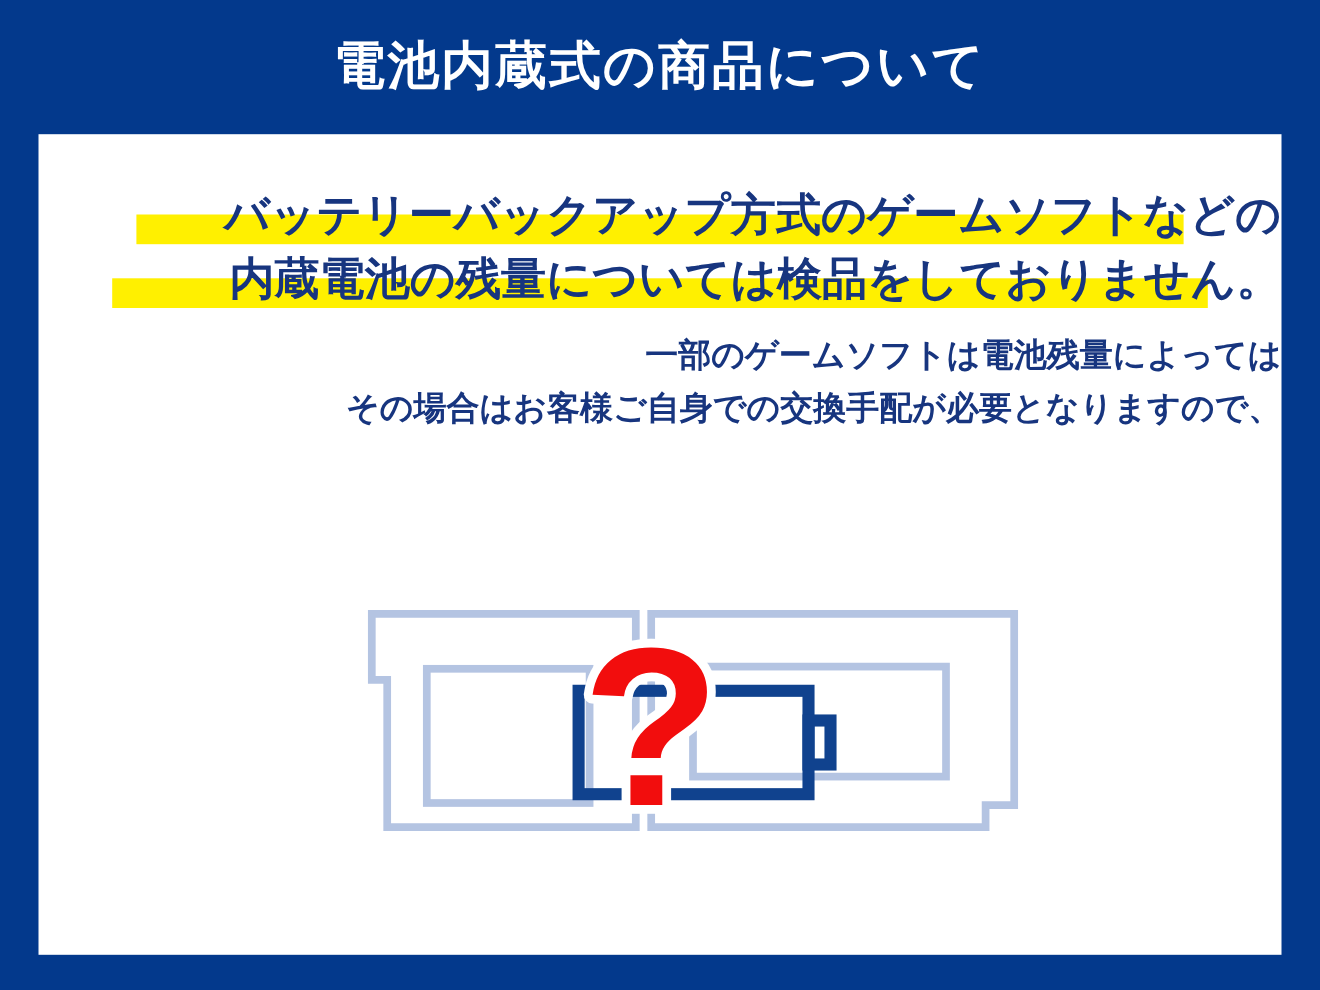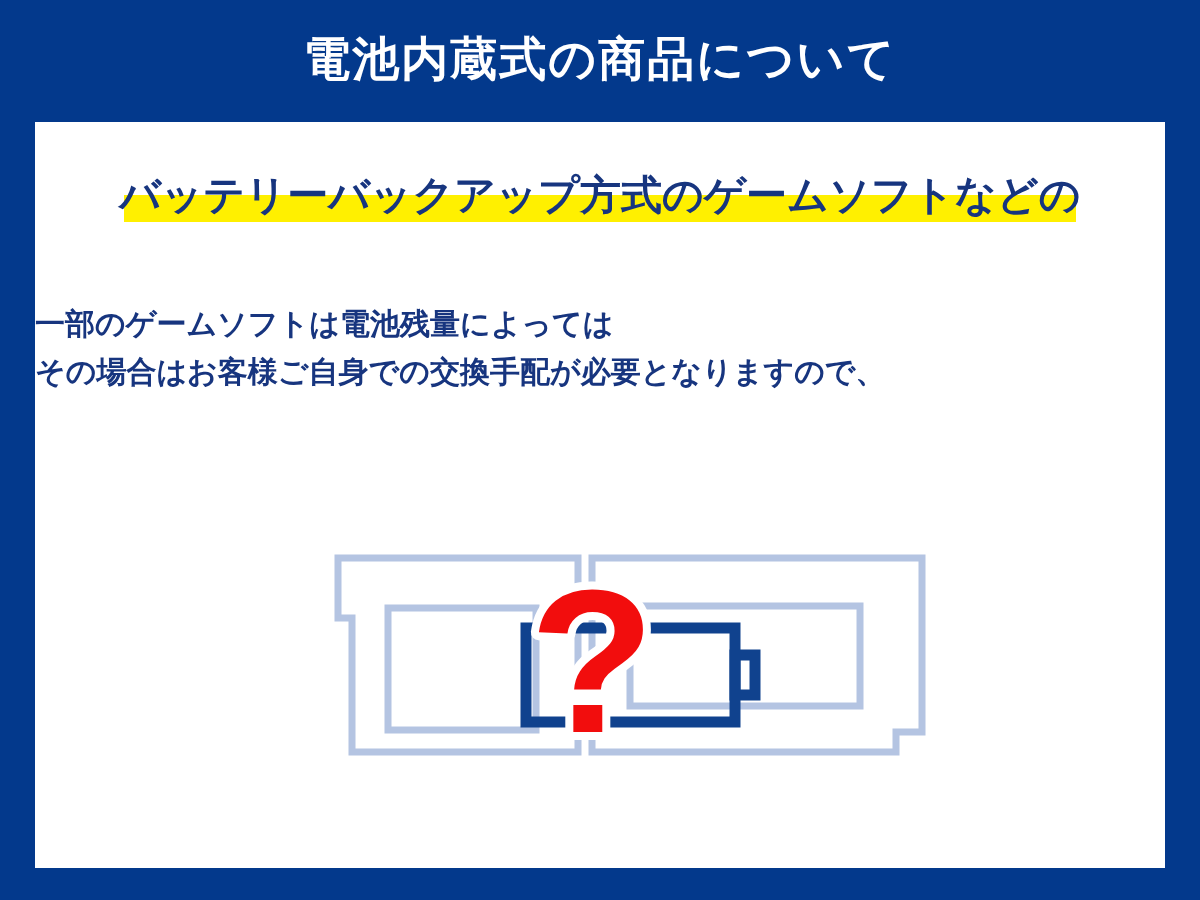--- a/index.html
+++ b/index.html
@@ -59,21 +59,21 @@
     position: absolute;
     left: 0;
     top: 44px;
     width: 1130px;
   }
   .hl-line {
     position: relative;
     height: 58px;
     display: flex;
     align-items: center;
-    justify-content: center;
+    justify-content: flex-end;
   }
   .hl-band {
     position: absolute;
     left: 50%;
     transform: translateX(-50%);
     bottom: 2px;
     height: 27px;
     background: #fff000;
     z-index: 1;
   }
@@ -89,21 +89,21 @@
     white-space: nowrap;
     letter-spacing: 0px;
   }
 
   
   #body-block {
     position: absolute;
     left: 0;
     top: 178px;
     width: 1130px;
-    text-align: left;
+    text-align: right;
   }
   .body-line {
     color: #17357f;
     font-size: 30px;
     font-weight: bold;
     line-height: 48px;
     white-space: nowrap;
   }
 
   
@@ -133,20 +133,24 @@
 
   <div id="content-card">
 
     <div id="highlight-block">
 
       <div class="hl-line">
         <div class="hl-band" id="hl-band-1"></div>
         <div class="hl-text">バッテリーバックアップ方式のゲームソフトなどの</div>
       </div>
 
+      <div class="hl-line">
+        <div class="hl-band" id="hl-band-2"></div>
+        <div class="hl-text">内蔵電池の残量については検品をしておりません。</div>
+      </div>
 
     </div>
 
     <div id="body-block">
       <div class="body-line">一部のゲームソフトは電池残量によっては</div>
       <div class="body-line">その場合はお客様ご自身での交換手配が必要となりますので、</div>
     </div>
 
     <div id="illustration">
       <svg viewBox="0 0 660 240" xmlns="http://www.w3.org/2000/svg">

